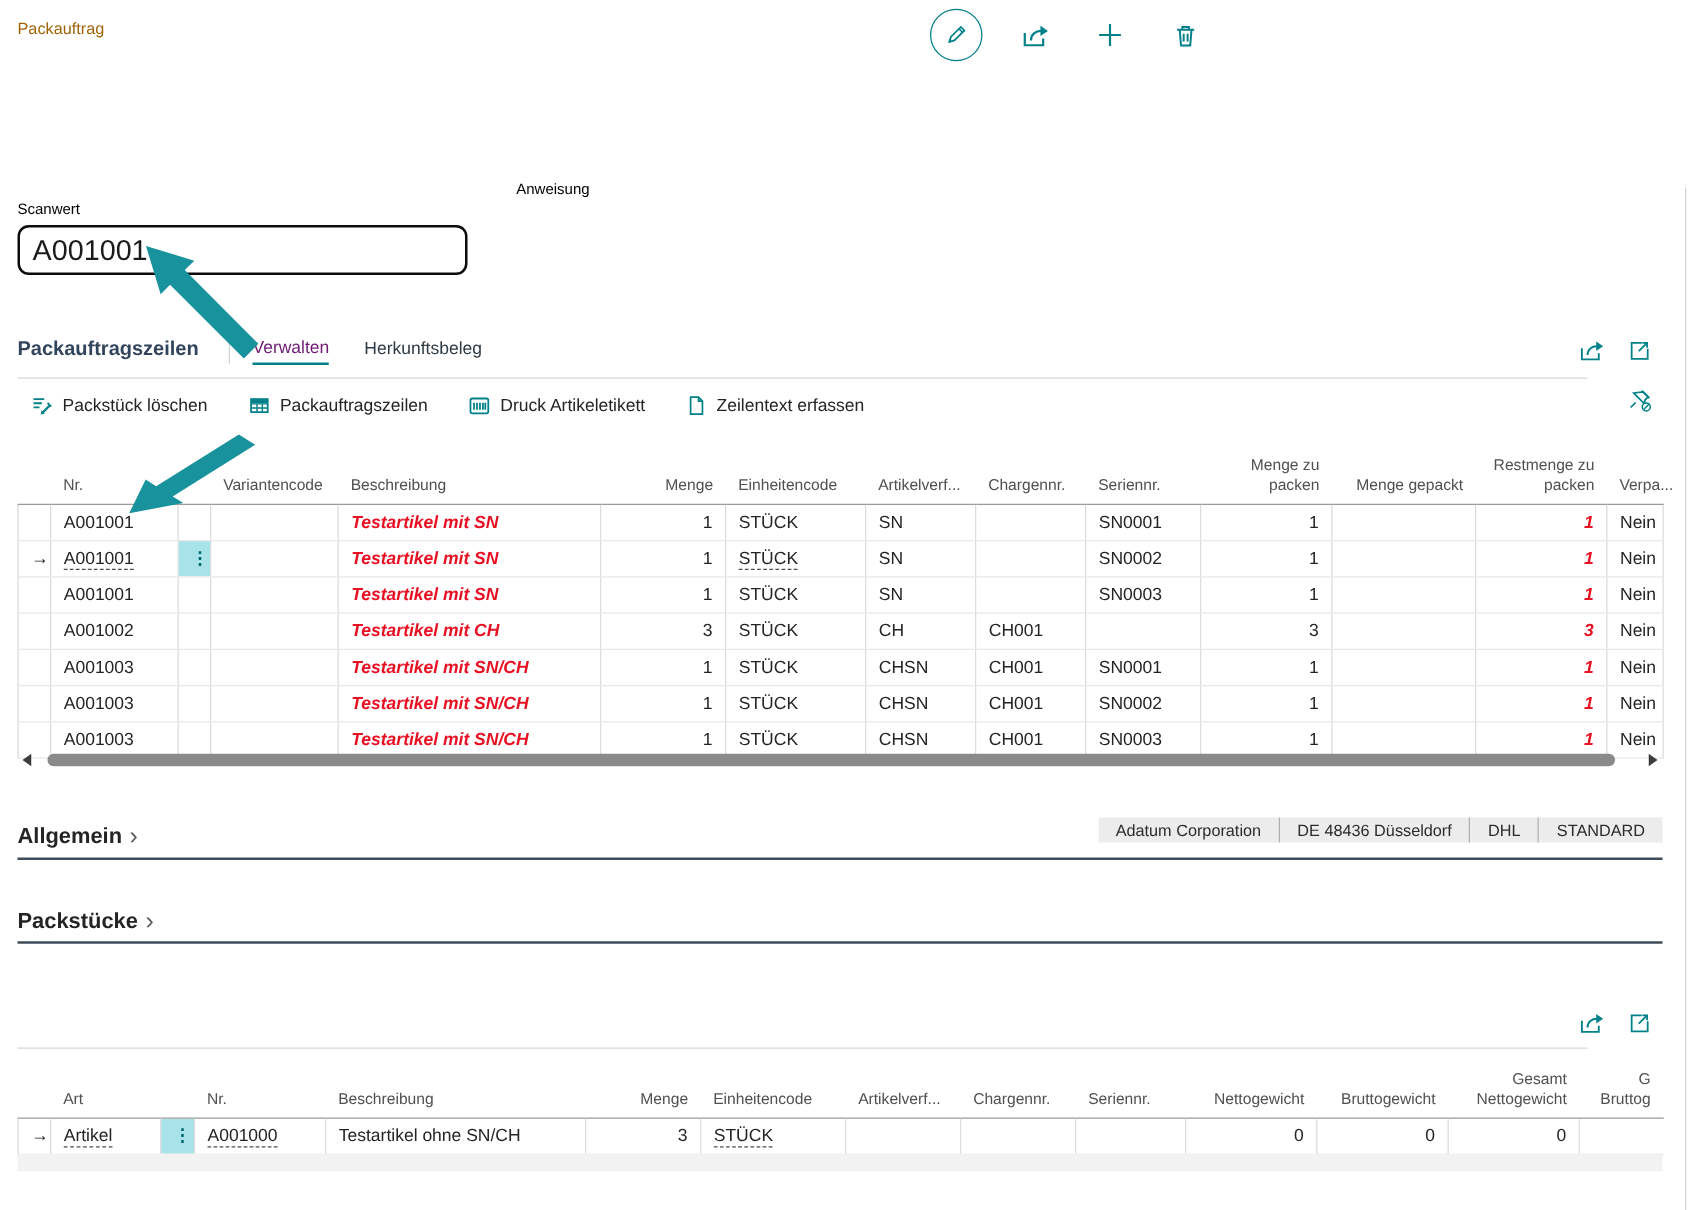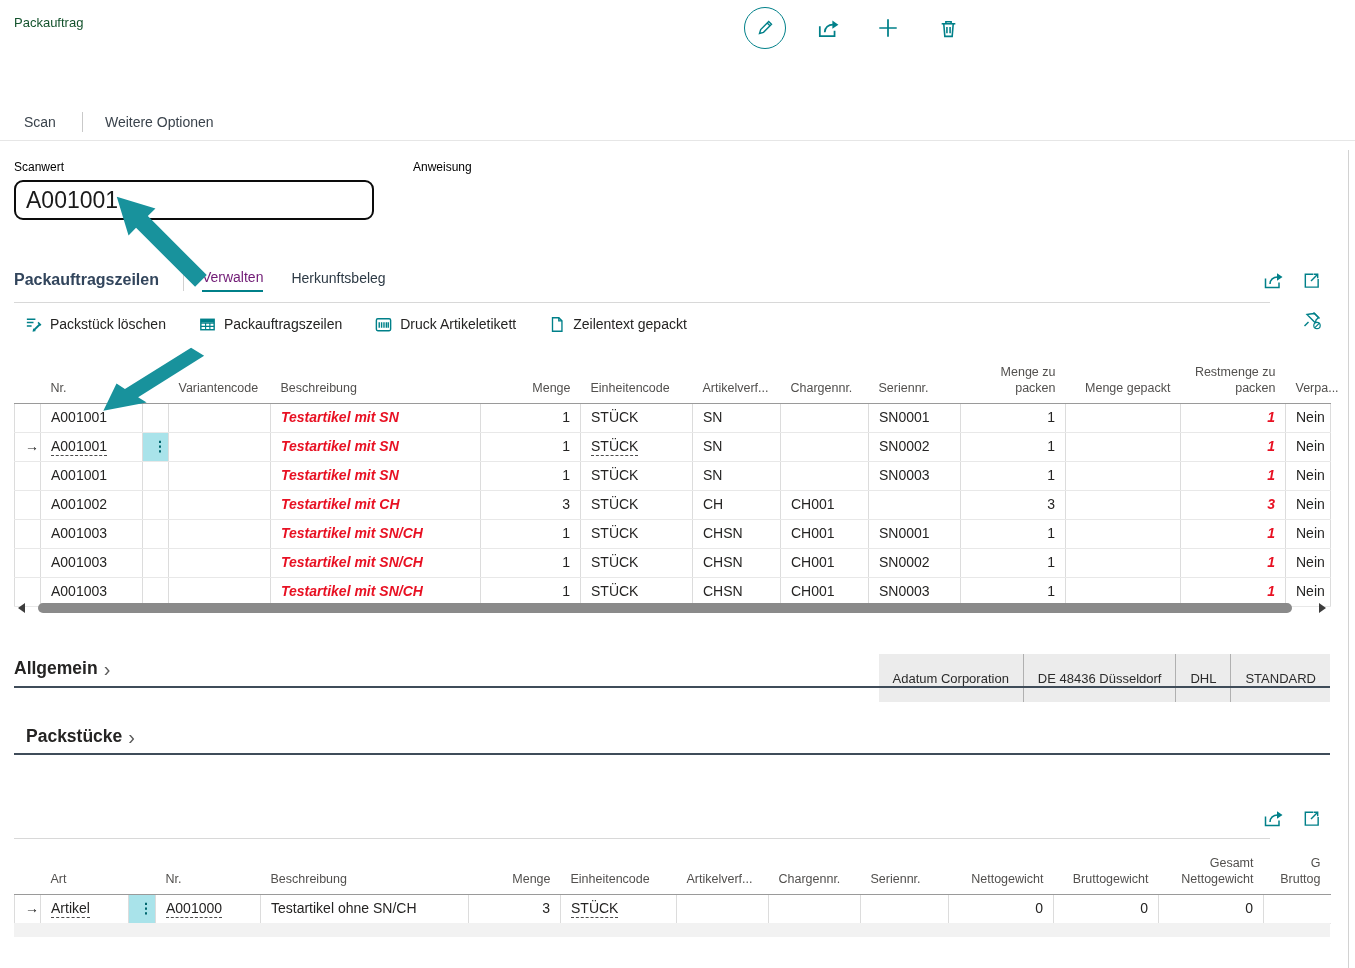--- a/index.html
+++ b/index.html
@@ -1,19 +1,19 @@
 <!DOCTYPE html>
 <html><head>
 <meta charset="utf-8">
 <style>
   html,body{margin:0;padding:0;background:#fff;}
   body{width:1355px;height:968px;overflow:hidden;font-family:"Liberation Sans",sans-serif;color:#252423;}
   .page{position:relative;width:1355px;height:968px;background:#fff;}
 
-  .breadcrumb{position:absolute;left:14px;top:15px;font-size:13px;color:#14532d;}
+  .breadcrumb{position:absolute;left:14px;top:15px;font-size:13px;color:#a16207;}
   .page-title{position:absolute;left:13px;top:46px;font-size:31px;font-weight:300;color:#55585c;letter-spacing:.2px;white-space:nowrap;}
 
   .top-actions{position:absolute;left:744px;top:6px;height:44px;display:flex;align-items:center;gap:24px;}
   .circle-btn{width:40px;height:40px;border:1.5px solid #008089;border-radius:50%;display:flex;align-items:center;justify-content:center;}
   .icon-btn{display:flex;align-items:center;justify-content:center;width:36px;height:36px;}
 
   .menu-bar{position:absolute;left:0;top:104px;width:1355px;height:36px;border-bottom:1px solid #e6e6e6;display:flex;align-items:center;}
   .menu-item{font-size:14px;color:#3a434c;margin-left:24px;}
   .menu-sep{width:1px;height:20px;background:#c9c9c9;margin-left:26px;}
   .menu-item.second{margin-left:22px;}
@@ -50,21 +50,21 @@
   .hscroll{position:absolute;left:14px;top:602px;width:1316px;height:12px;}
   .hscroll .thumb{position:absolute;left:24px;top:1px;width:1254px;height:10px;background:#8a8a8a;border-radius:6px;}
   .tri{position:absolute;top:1px;width:0;height:0;border-top:5px solid transparent;border-bottom:5px solid transparent;}
   .tri.left{left:4px;border-right:7px solid #3c3c3c;}
   .tri.right{left:1305px;border-left:7px solid #3c3c3c;}
 
   .section-header{position:absolute;left:14px;display:flex;align-items:center;gap:6px;}
   .section-title{font-size:17.5px;font-weight:bold;color:#252423;}
   .chev{font-size:20px;color:#5a5a5a;font-weight:400;line-height:16px;}
   .section-line{position:absolute;left:14px;width:1316px;height:2px;background:#3f4c59;}
-  .tags{position:absolute;right:25px;top:654px;height:48px;display:flex;align-items:stretch;background:#ececec;}
+  .tags{position:absolute;right:25px;top:654px;height:20px;display:flex;align-items:stretch;background:#ececec;}
   .tag{display:flex;align-items:center;padding:0 14px;font-size:13px;color:#2b2b2b;white-space:nowrap;}
   .tag + .tag{border-left:1px solid #b0b0b0;}
 
   .gray-strip{position:absolute;left:14px;top:923px;width:1316px;height:14px;background:#f2f2f2;}
   .page-vline{position:absolute;left:1348px;top:150px;width:1px;height:818px;background:#d2d2d2;}
 
   .annot{position:absolute;pointer-events:none;z-index:5;}
   svg.ic{display:block;}
 </style>
 </head>
@@ -105,32 +105,27 @@
           <path d="M3.5 5.5 h13"></path>
             <path d="M7.5 5.5 V3.5 h5 v2"></path>
             <path d="M5.5 5.5 l1 12 h7 l1-12"></path>
             <path d="M8.5 8.5 v6 M11.5 8.5 v6"></path>
         </svg>
       </span>
     </div>
   </div>
 
 
-  <div class="menu-bar">
-    <span class="menu-item">Scan</span>
-    <span class="menu-sep"></span>
-    <span class="menu-item second">Weitere Optionen</span>
-  </div>
 
   <div class="field-label" style="left:14px;top:160px;">Scanwert</div>
   <div class="scan-input">
       <span>A001001</span>
     </div>
 
-  <div class="field-label" style="left:413px;top:160px;">Anweisung</div>
+  <div class="field-label" style="left:413px;top:144px;">Anweisung</div>
 
   <svg class="annot" style="left:112px;top:192px;" width="100" height="100" viewBox="0 0 84 84">
     <polygon fill="#18929c" points="4,4 36.5,13.9 30.1,20.2 79.6,69.8 69.8,79.6 20.2,30.1 13.9,36.5"></polygon>
   </svg>
 
   <div class="part-header" style="top:266px;width:1240px;">
     <span class="part-title">Packauftragszeilen</span>
     <span class="vsep"></span>
     <span class="tab active">Verwalten</span>
     <span class="tab">Herkunftsbeleg</span>
@@ -184,21 +179,21 @@
       </span>
       <span>Druck Artikeletikett</span>
     </span>
     <span class="tool-btn">
       <span>
         <svg class="ic" width="18" height="19" viewBox="0 0 20 20" fill="none" stroke="#008089" stroke-width="1.5">
           <path d="M5 2.5 h7 l3.5 3.5 v11.5 h-10.5 z"></path>
             <path d="M12 2.5 v3.5 h3.5"></path>
         </svg>
       </span>
-      <span>Zeilentext gepackt</span>
+      <span>Zeilentext erfassen</span>
     </span>
   </div>
   <div class="hdr-icons" style="left:1302px;top:310px;">
     <span>
       <svg class="ic" width="20" height="20" viewBox="0 0 20 20">
         <g stroke="#008089" stroke-width="1.4" fill="none">
           <path d="M11.5 2.5 l6 6"></path>
             <path d="M12.5 3.5 l4 4 -2.5 2.5 -.5 3 -8.5-8.5 3-.5 z"></path>
             <path d="M6.5 12 l-4 4"></path>
         </g>
@@ -376,21 +371,21 @@
     <span class="tag">DE 48436 Düsseldorf</span>
     <span class="tag">DHL</span>
     <span class="tag">STANDARD</span>
   </div>
   <div class="section-header" style="top:658px;">
     <span class="section-title">Allgemein</span>
     <span class="chev">›</span>
   </div>
   <div class="section-line" style="top:686px;"></div>
 
-  <div class="section-header" style="top:726px;margin-left:12px;">
+  <div class="section-header" style="top:726px;">
     <span class="section-title">Packstücke</span>
     <span class="chev">›</span>
   </div>
   <div class="section-line" style="top:753px;"></div>
 
   <div class="hdr-icons" style="left:1262px;top:808px;">
     <span>
       <svg class="ic" width="22" height="20" viewBox="0 0 22 20" fill="none" stroke="#008089" stroke-width="1.5">
         <path d="M3.5 8.5 v9 h13.5 v-5"></path>
           <path d="M8 14 c0-4.5 3.5-7 7.5-7"></path>

